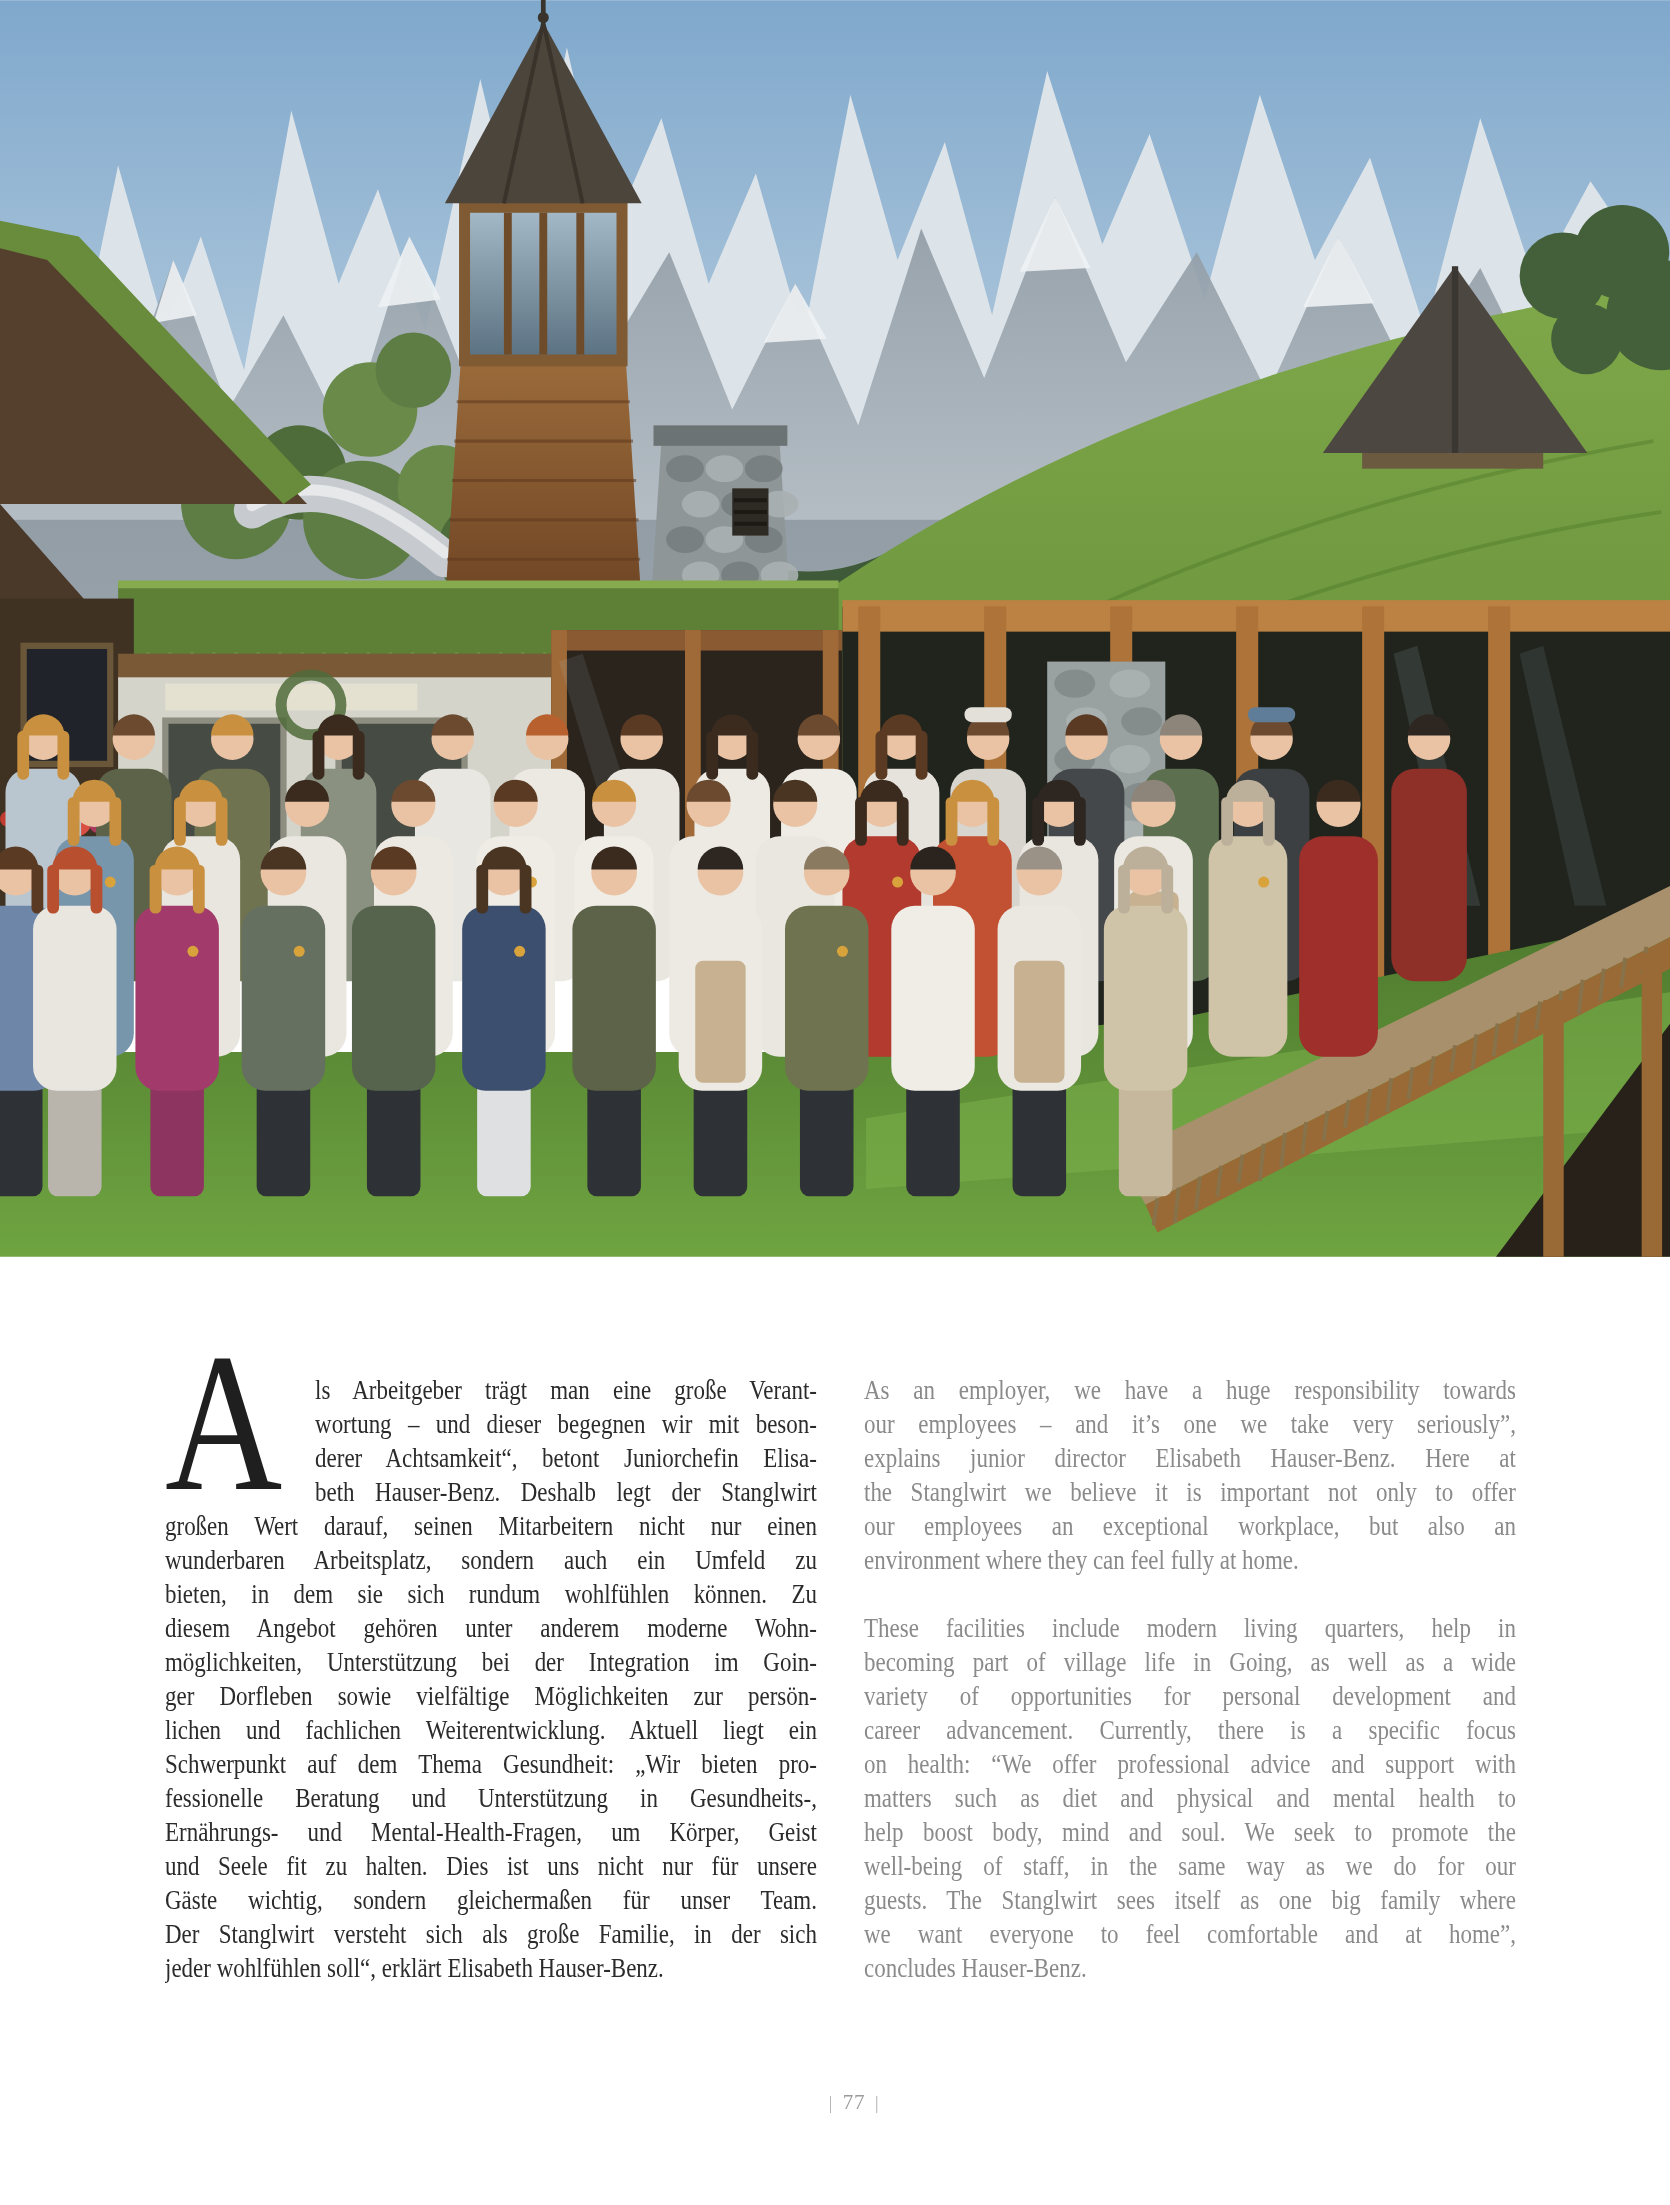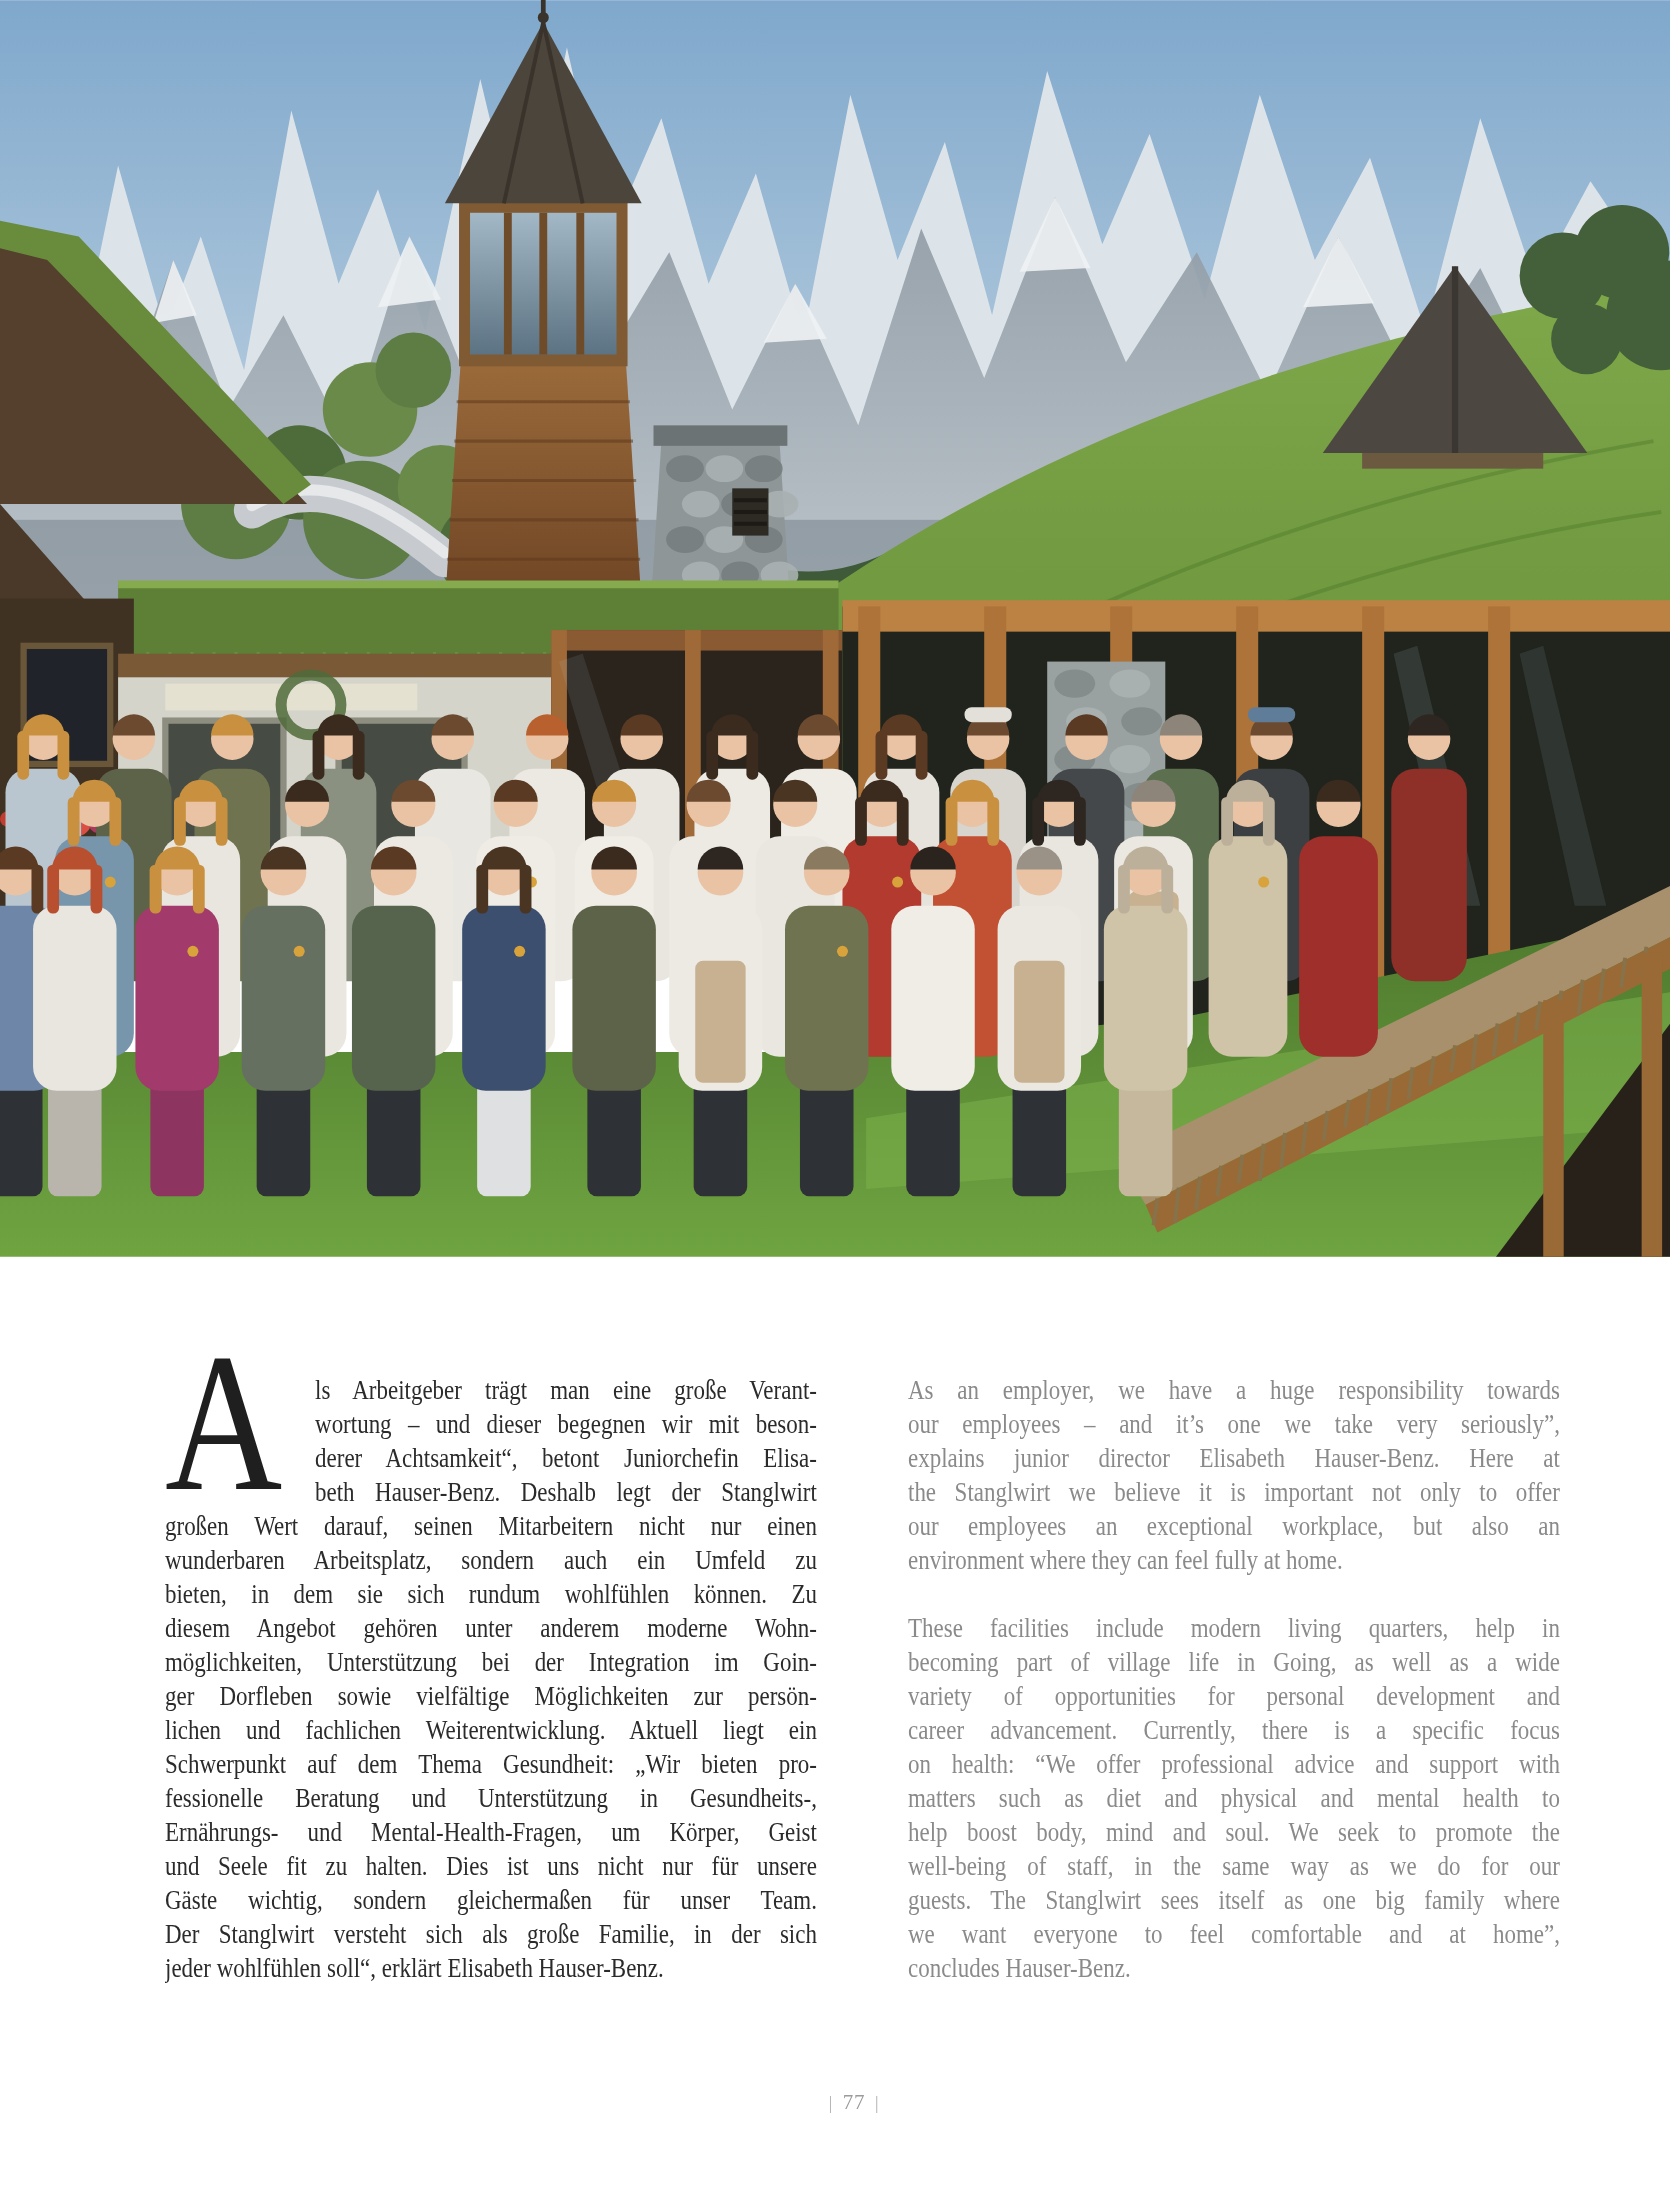--- a/index.html
+++ b/index.html
@@ -2,21 +2,21 @@
 <html style="font-size:12.6px"><head>
 <meta charset="utf-8">
 <style>
   html,body{margin:0;padding:0;background:#ffffff;}
   .page{position:relative;width:1670px;height:2205px;background:#ffffff;overflow:hidden;
         font-family:"Liberation Serif", serif;}
   .photo-wrap{position:absolute;top:0;left:0;width:1670px;height:1257px;}
   .photo-wrap svg{display:block;}
   .column{position:absolute;top:1373px;}
   .col-de{left:165px;width:652px;color:#2b2b2b;}
-  .col-en{left:908px;width:649px;color:#8a8a8a;}
+  .col-en{left:864px;width:649px;color:#8a8a8a;}
   .lines{width:795px;transform:scaleX(0.82);transform-origin:0 0;}
   .para + .para{margin-top:34px;}
   .line{font-size:28px;line-height:34px;height:34px;
         text-align:justify;text-align-last:justify;overflow:hidden;}
   .line.indent{padding-left:183px;}
   .line.last{text-align-last:left;}
   .dropcap{position:absolute;left:0;top:-49px;font-size:198px;line-height:1;
            color:#1f1f1f;transform:scaleX(0.82);transform-origin:0 0;}
   .pageno{position:absolute;top:2089px;left:0;width:1670px;text-align:center;
           font-size:21px;line-height:27px;color:#9b9b9b;letter-spacing:0.8px;padding-left:19px;}

